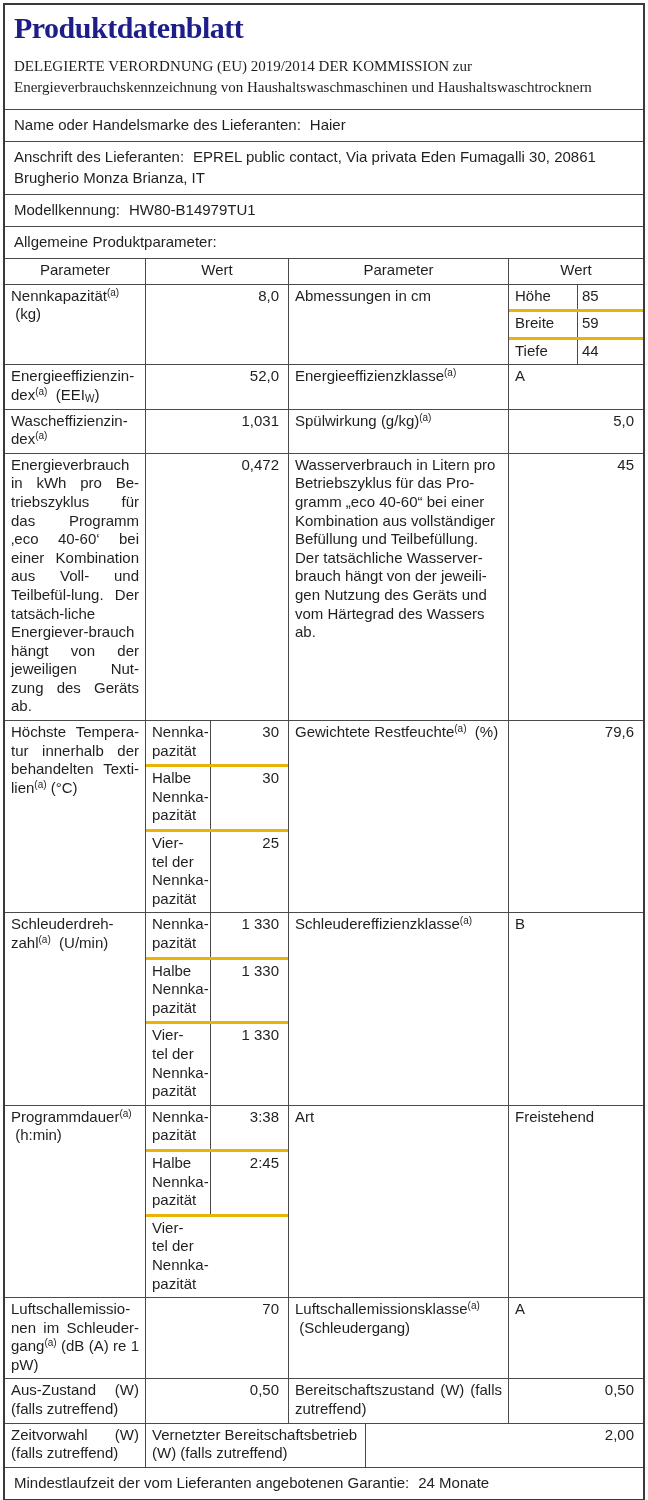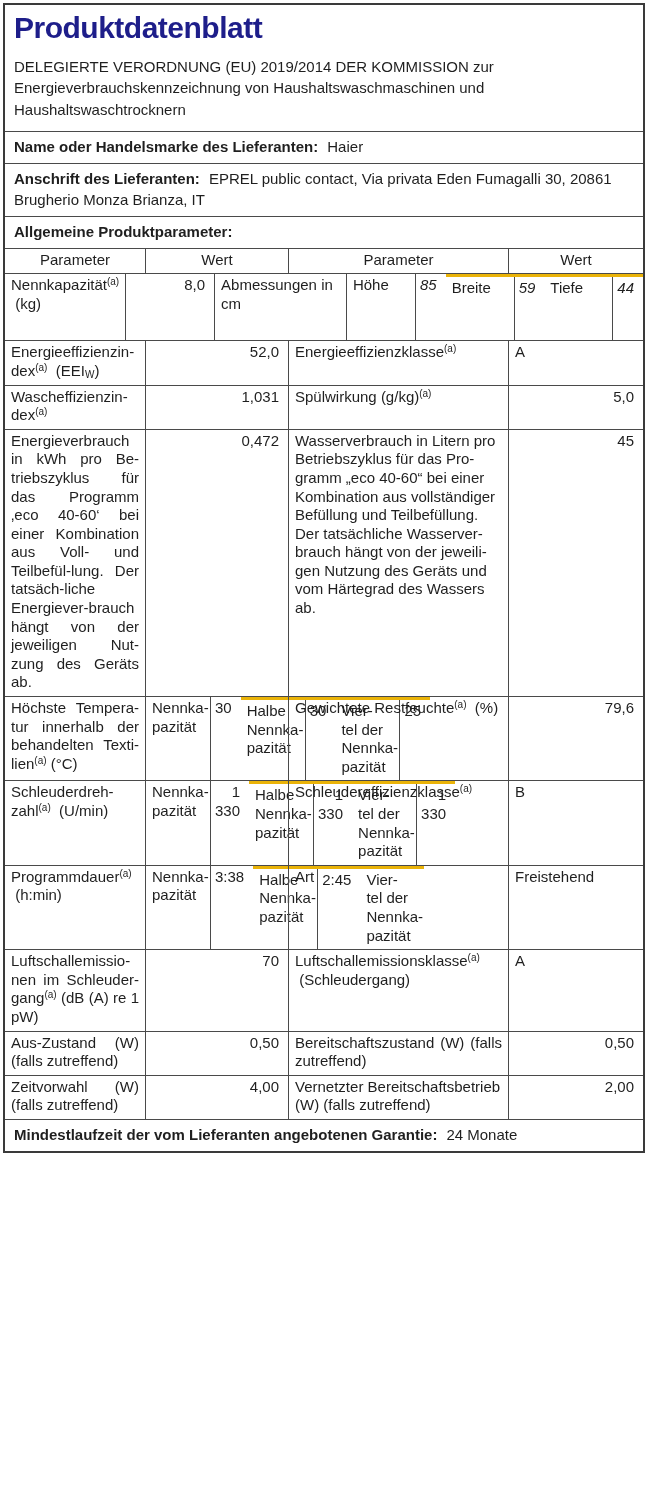--- a/index.html
+++ b/index.html
@@ -10,21 +10,21 @@
     -webkit-font-smoothing: antialiased;
   }
   .page { width: 648px; box-sizing: border-box; }
   .doc {
     margin: 3px 3px 0 3px;
     border: 2px solid #3a3a3a;
     box-sizing: border-box;
   }
 
   
-  .title-block { padding: 6px 10px 10px 9px; }
+  .title-block { padding: 6px 10px 10px 9px; font-family: Liberation Serif, serif; }
   .doc-title {
     margin: 0;
     font-size: 30px;
     font-weight: 700;
     color: #1e1e8a;
     letter-spacing: -0.5px;
     line-height: 1.15;
   }
   .regulation {
     margin: 10px 0 0 0;
@@ -32,21 +32,21 @@
     line-height: 1.45;
   }
 
   
   .irow {
     border-top: 1px solid #4a4a4a;
     padding: 4px 9px 6px 9px;
     font-size: 15px;
     line-height: 1.4;
   }
-  .b { font-weight: 700; text-align: center; }
+  .b { font-weight: 400; text-align: center; }
   .v { margin-left: 9px; text-align: right; }
 
   
   .trow {
     border-top: 1px solid #4a4a4a;
     display: flex;
     align-items: stretch;
     font-size: 15px;
     line-height: 1.24;
   }
@@ -56,29 +56,29 @@
   .c3 { width: 220px; border-left: 1px solid #4a4a4a; }
   .c4 { flex: 1; border-left: 1px solid #4a4a4a; }
   .num { text-align: right; padding-right: 9px; }
   .just { text-align: justify; }
   .hdr { min-height: 22px; text-align: center; }
   .minh-a { min-height: 66px; }
   .minh-b { min-height: 40px; }
   .minh-c { min-height: 80px; }
 
   
-  .sub { padding: 0; display: flex; flex-direction: row; }
+  .sub { padding: 0; display: flex; flex-direction: column; }
   .subrow { display: flex; align-items: stretch; }
   .subrow + .subrow { border-top: 3px solid #eab308; }
   .c2.sub .sk { width: 64px; padding: 2px 4px 4px 6px; white-space: pre-line; box-sizing: border-box; }
   .c2.sub .sv { flex: 1; border-left: 1px solid #4a4a4a; text-align: right; padding: 2px 9px 4px 4px; }
   .c2.sub .subrow:last-child { flex: 1; }
   .c4.sub .subrow { flex: 1; }
   .c4.sub .sk { width: 68px; padding: 2px 4px 4px 6px; box-sizing: border-box; }
-  .c4.sub .sv { flex: 1; border-left: 1px solid #4a4a4a; text-align: right; padding: 2px 9px 4px 4px; font-style: italic; }
+  .c4.sub .sv { flex: 1; border-left: 1px solid #4a4a4a; text-align: left; padding: 2px 9px 4px 4px; }
 
   sup {
     font-size: 10px;
     line-height: 0;
     vertical-align: baseline;
     position: relative;
     top: -5px;
   }
   sub.sb {
     font-size: 10px;
@@ -99,20 +99,23 @@
       <p class="regulation">DELEGIERTE VERORDNUNG (EU) 2019/2014 DER KOMMISSION zur Energieverbrauchskennzeichnung von Haushaltswaschmaschinen und Haushaltswaschtrocknern</p>
     </div>
 
     <div class="irow">
       <span class="b">Name oder Handelsmarke des Lieferanten:</span><span class="v">Haier</span>
     </div>
     <div class="irow">
       <span class="b">Anschrift des Lieferanten:</span><span class="v">EPREL public contact, Via privata Eden Fumagalli 30, 20861 Brugherio Monza Brianza, IT</span>
     </div>
     <div class="irow">
+      <span class="b">Modellkennung:</span><span class="v">HW80-B14979TU1</span>
+    </div>
+    <div class="irow">
       <span class="b">Allgemeine Produktparameter:</span>
     </div>
 
     <div class="trow">
       <div class="c c1 hdr">Parameter</div>
       <div class="c c2 hdr">Wert</div>
       <div class="c c3 hdr">Parameter</div>
       <div class="c c4 hdr">Wert</div>
     </div>
 
@@ -267,21 +270,20 @@
 
     <div class="trow">
       <div class="c c1 just minh-b">Aus-Zustand (W) (falls zutreffend)</div>
       <div class="c c2 num">0,50</div>
       <div class="c c3 just">Bereitschaftszustand (W) (falls zutreffend)</div>
       <div class="c c4 num">0,50</div>
     </div>
 
     <div class="trow">
       <div class="c c1 just minh-b">Zeitvorwahl (W) (falls zutreffend)</div>
-      <div class="c c2 num">4,00</div>
       <div class="c c3">Vernetzter Bereitschaftsbetrieb (W) (falls zutreffend)</div>
       <div class="c c4 num">2,00</div>
     </div>
 
     <div class="irow">
       <span class="b">Mindestlaufzeit der vom Lieferanten angebotenen Garantie:</span><span class="v">24 Monate</span>
     </div>
 
   </div>
 

